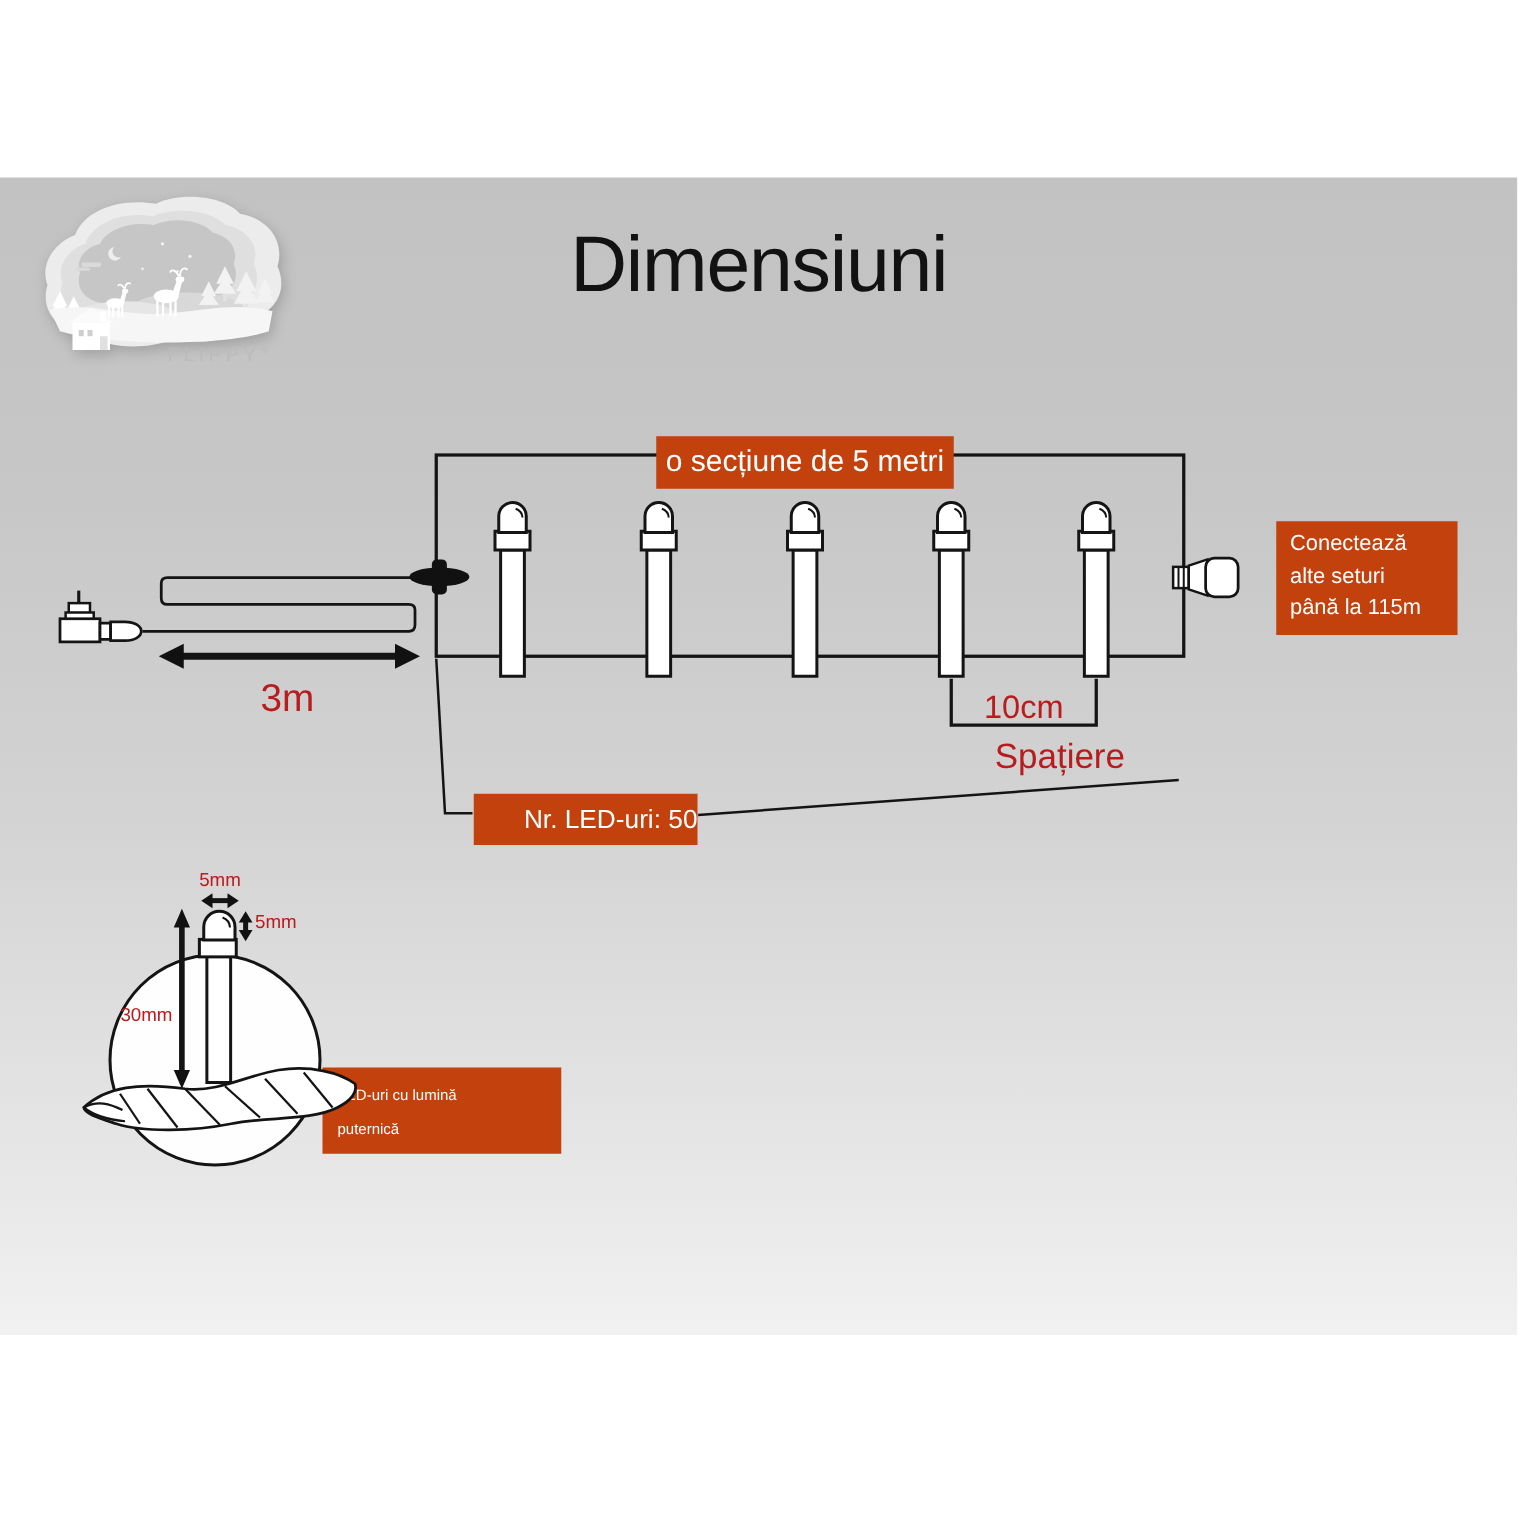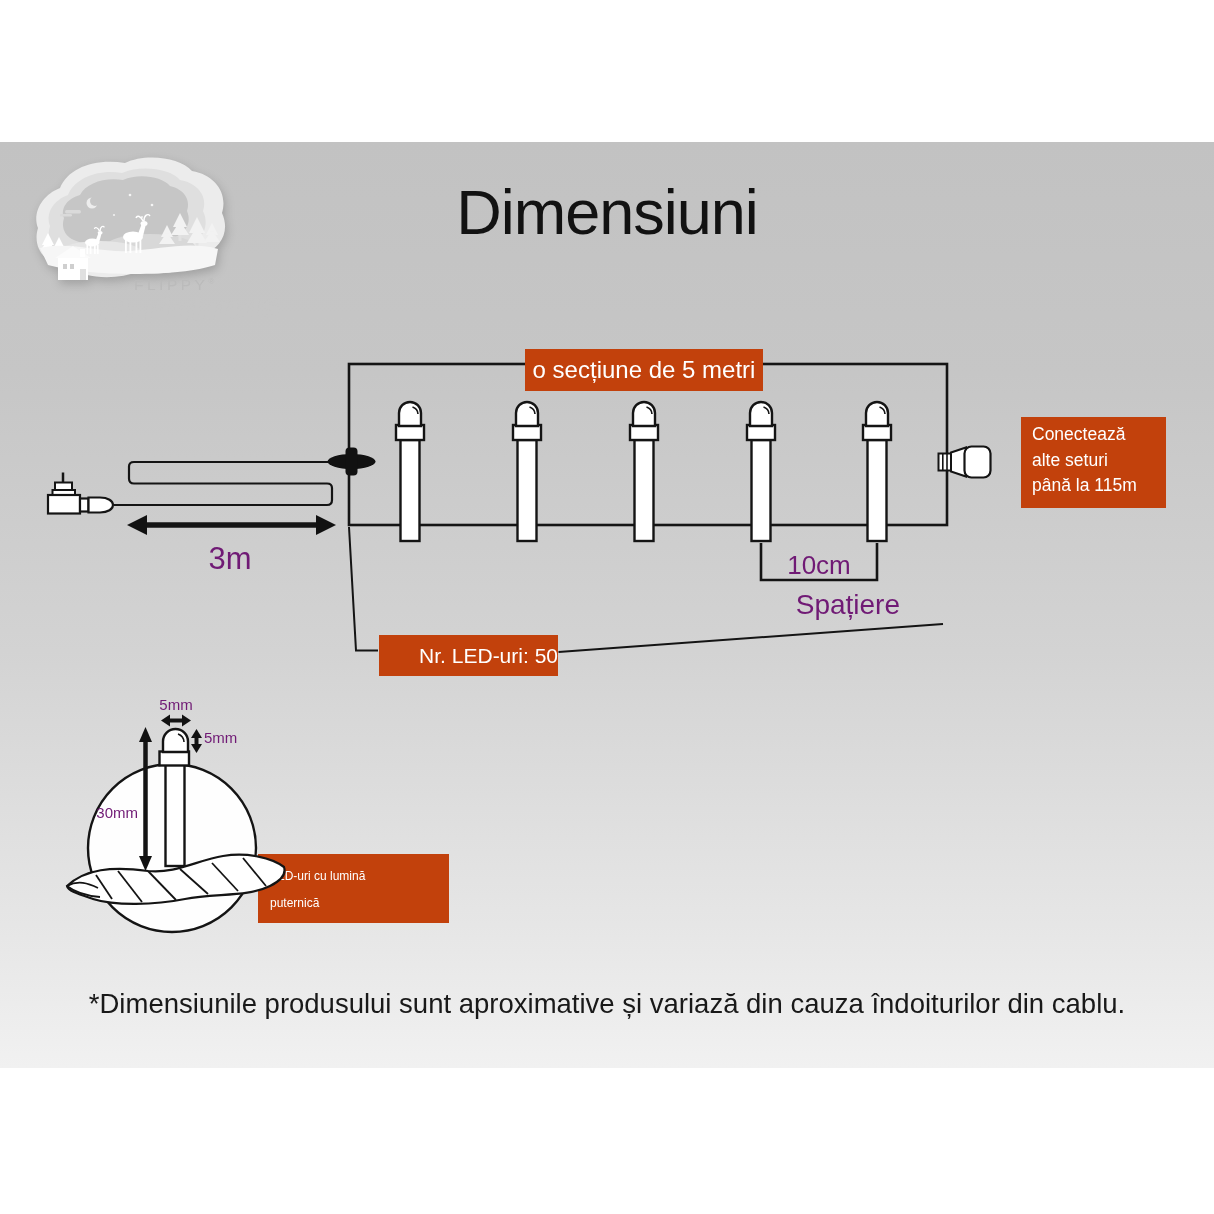--- a/index.html
+++ b/index.html
@@ -5,21 +5,21 @@
   * { margin:0; padding:0; box-sizing:border-box; }
   html,body { background:#ffffff; }
   body { font-family:"Liberation Sans","DejaVu Sans",sans-serif; }
   .canvas { position:relative; width:1214px; height:1214px; background:#ffffff; overflow:hidden; }
   .band { position:absolute; left:0; top:142px; width:1214px; height:926px;
           background:linear-gradient(180deg,#c2c2c2 0%,#c6c6c6 25%,#d3d3d3 55%,#e7e7e7 86%,#f1f1f1 100%); }
   .art  { position:absolute; left:0; top:0; z-index:1; }
   .braid-svg { position:absolute; left:50px; top:838px; z-index:3; }
   .logo-svg { position:absolute; left:30px; top:153px; z-index:2; filter:drop-shadow(2px 4px 5px rgba(0,0,0,0.18)); }
 
-  .lbl { position:absolute; z-index:2; color:#701a75; }
+  .lbl { position:absolute; z-index:2; color:#b91c1c; }
   .panel { background:#c2410c; color:#ffffff; }
   .pre { white-space:pre-line; }
 
   .title { position:absolute; left:0; top:176px; width:1214px; text-align:center;
            font-size:63px; font-weight:400; letter-spacing:-1px; color:#121212; z-index:2; }
 
   .lbl-section { left:525px; top:349px; width:238px; height:42px; line-height:42px;
                  text-align:center; font-size:24px; }
   .lbl-connect { left:1021px; top:417px; width:145px; height:91px; padding:5px 0 0 11px;
                  font-size:17.5px; line-height:25.5px; }
@@ -244,21 +244,20 @@
 
   <div class="lbl lbl-5mm-top">5mm</div>
 
   <div class="lbl lbl-5mm-right">5mm</div>
 
   <div class="lbl lbl-30mm">30mm</div>
 
   <div class="lbl panel pre lbl-feature">LED-uri cu lumină
 puternică</div>
 
-  <div class="lbl footnote">*Dimensiunile produsului sunt aproximative și variază din cauza îndoiturilor din cablu.</div>
 
   <svg class="braid-svg" width="250" height="80" viewBox="50 838 250 80">
     <path d="M67,886 C85,869 112,866 148,871 C175,874 198,860 223,856 C248,852 272,858 284,867
              C286,873 282,880 270,886 C248,897 215,893 185,899 C155,905 115,906 93,899 C78,894 68,891 67,886 Z" fill="#ffffff" stroke="#141414" stroke-width="2.2"></path>
     <g stroke="#141414" stroke-width="1.8" fill="none">
       <path d="M96,875 L112,899"></path>
       <path d="M118,871 L142,902"></path>
       <path d="M148,871 L176,900"></path>
       <path d="M180,869 L208,894"></path>
       <path d="M212,863 L238,891"></path>

